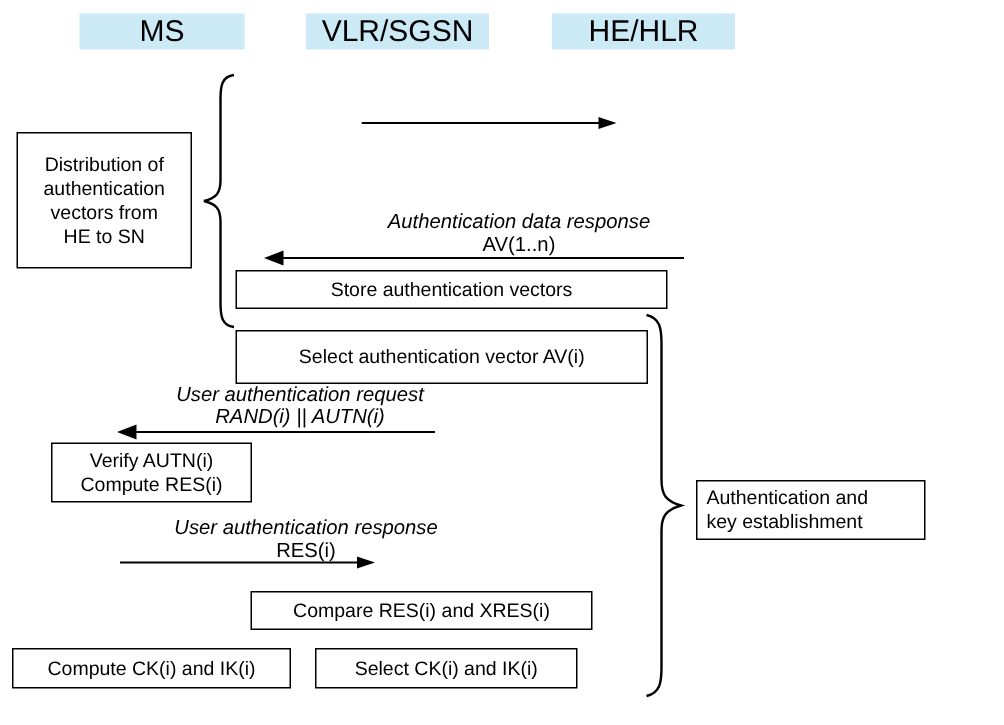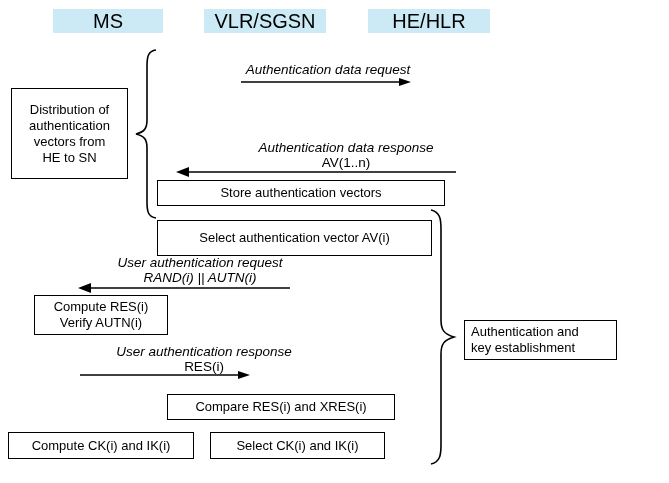--- a/index.html
+++ b/index.html
@@ -81,23 +81,20 @@
     <span class="ln">Distribution of</span>
     <span class="ln">authentication</span>
     <span class="ln">vectors from</span>
     <span class="ln">HE to SN</span>
   </div>
 
   <svg class="brace" style="left:132px; top:48px;" width="28" height="172" viewBox="0 0 28 172">
     <path d="M24 2 C16 3 15 9 15 18 L15 72 C15 81 12 84 4 86 C12 88 15 91 15 100 L15 154 C15 163 16 169 24 170" fill="none" stroke="#000" stroke-width="1.6"></path>
   </svg>
 
-  <div class="lbl it" style="left:233px; top:62px; width:190px;">
-    <span>Authentication data request</span>
-  </div>
   <svg class="arrow" style="left:241px; top:75px;" width="172" height="14" viewBox="0 0 172 14">
     <line x1="0" y1="7" x2="162" y2="7" stroke="#000" stroke-width="1.4"></line>
     <polygon points="170,7 158,3 158,11" fill="#000"></polygon>
   </svg>
 
 
   <div class="lbl it" style="left:241px; top:140px; width:210px;">
     <span>Authentication data response</span>
   </div>
   <div class="lbl" style="left:241px; top:155px; width:210px;">
@@ -121,22 +118,22 @@
   </div>
   <div class="lbl" style="left:95px; top:270px; width:210px;font-style:italic;">
     <span>RAND(i) || AUTN(i)</span>
   </div>
   <svg class="arrow" style="left:78px; top:281px;" width="212" height="14" viewBox="0 0 212 14">
     <line x1="10" y1="7" x2="212" y2="7" stroke="#000" stroke-width="1.4"></line>
     <polygon points="0,7 13,2 13,12" fill="#000"></polygon>
   </svg>
 
   <div class="pbox" style="left:34px; top:295px; width:134px; height:40px;">
+    <span class="ln">Verify AUTN(i)</span>
     <span class="ln">Compute RES(i)</span>
-    <span class="ln">Verify AUTN(i)</span>
   </div>
 
   <div class="lbl it" style="left:95px; top:344px; width:218px;">
     <span>User authentication response</span>
   </div>
   <div class="lbl" style="left:95px; top:359px; width:218px;">
     <span>RES(i)</span>
   </div>
   <svg class="arrow" style="left:80px; top:368px;" width="172" height="14" viewBox="0 0 172 14">
     <line x1="0" y1="7" x2="162" y2="7" stroke="#000" stroke-width="1.4"></line>

